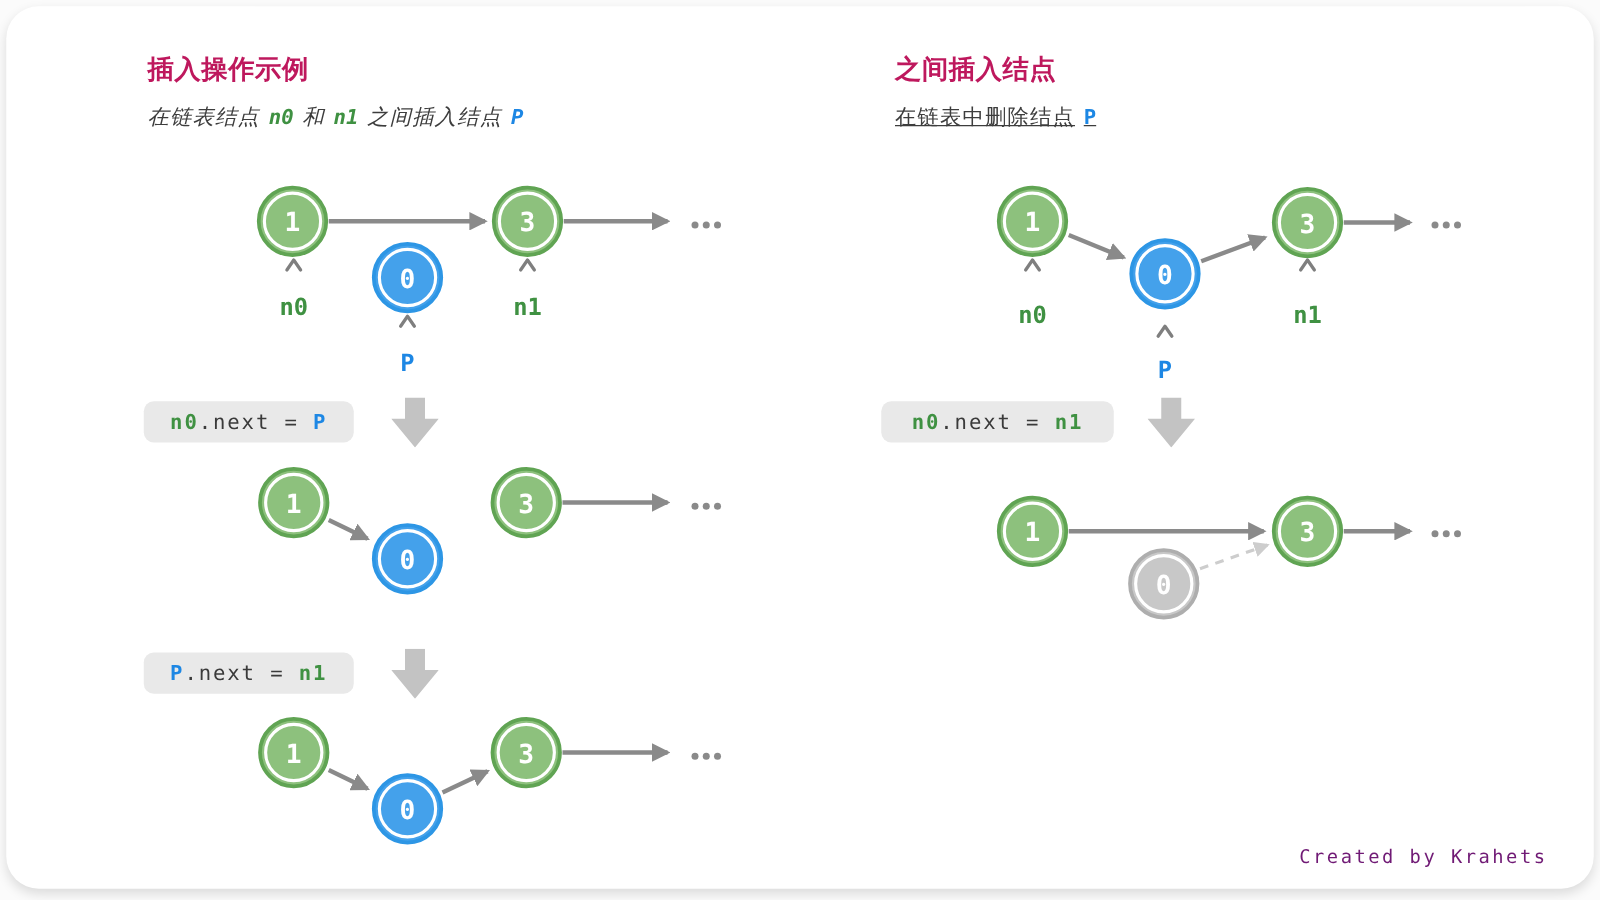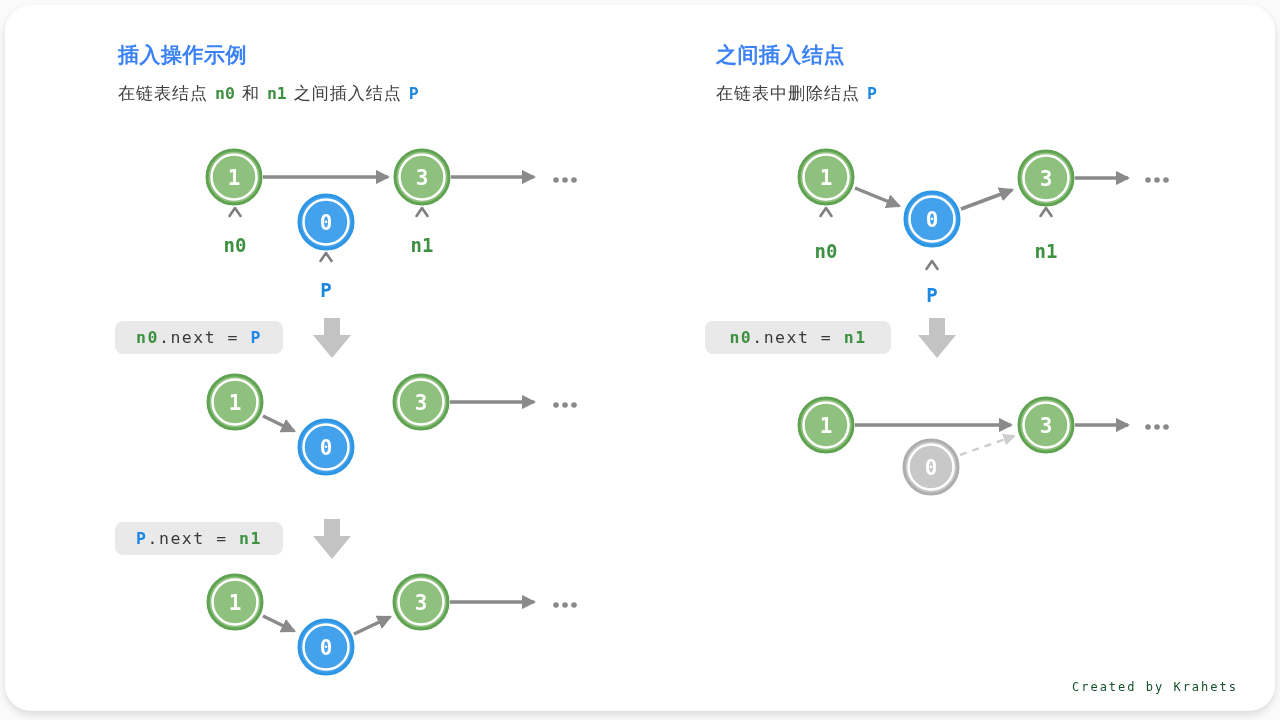--- a/index.html
+++ b/index.html
@@ -3,21 +3,21 @@
 <meta charset="utf-8">
 <style>
   * { margin:0; padding:0; box-sizing:border-box; }
   html,body { width:1280px; height:720px; overflow:hidden; background:#fbfbfb;
               font-family:"Liberation Sans", sans-serif; }
   .card { position:absolute; left:5px; top:5px; width:1270px; height:706px;
           background:#ffffff; border-radius:26px;
           box-shadow:0 4px 9px rgba(0,0,0,0.13); }
   .abs { position:absolute; }
 
-  .title { font-size:21px; font-weight:700; color:#3b82f6; letter-spacing:.5px; }
+  .title { font-size:21px; font-weight:700; color:#be185d; letter-spacing:.5px; }
   .subtitle { font-size:17px; color:#3d3d3d; white-space:nowrap; }
   .subtitle .cjk { letter-spacing:1px; }
   .tok { font-family:"DejaVu Sans Mono","Liberation Mono",monospace;
          font-weight:700; font-size:16.5px; margin:0 7px; }
   .tok-g { color:#3f9142; }
   .tok-b { color:#1d87e4; }
 
   .codebox { background:#e9e9e9; border-radius:8px; height:33px;
              display:flex; align-items:center; justify-content:center;
              font-family:"DejaVu Sans Mono","Liberation Mono",monospace;
@@ -36,41 +36,41 @@
   .c-blue   { fill:#44a1eb; stroke:#2d96e5; stroke-width:3; }
   .c-gray   { fill:#c8c8c8; stroke:#aeaeae; stroke-width:3; }
   .ring     { fill:none; stroke:#ffffff; stroke-width:2.5; }
   .edge     { stroke:#8a8a8a; stroke-width:3.5; fill:none; }
   .edge-d   { stroke:#cdcdcd; stroke-width:2.5; fill:none; stroke-dasharray:7 6; }
   .caret    { stroke:#7f7f7f; stroke-width:2.6; fill:none;
               stroke-linecap:round; stroke-linejoin:round; }
   .dot      { fill:#8a8a8a; }
 
   .credit { font-family:"DejaVu Sans Mono","Liberation Mono",monospace;
-            font-size:12px; color:#14532d; letter-spacing:2px; }
+            font-size:15px; color:#701a75; letter-spacing:2px; }
 </style>
 </head>
 <body>
 
 <div class="card"></div>
 
 <svg width="0" height="0" class="abs" style="left:0;top:0" aria-hidden="true">
   <defs>
     <marker id="ah" viewBox="0 0 10 10" refX="8.5" refY="5" markerWidth="4.2" markerHeight="4.2" orient="auto-start-reverse">
       <path d="M0,0 L10,5 L0,10 z" fill="#8a8a8a"></path>
     </marker>
     <marker id="ahd" viewBox="0 0 10 10" refX="8.5" refY="5" markerWidth="5" markerHeight="5" orient="auto-start-reverse">
       <path d="M0,0 L10,5 L0,10 z" fill="#cdcdcd"></path>
     </marker>
   </defs>
 </svg>
 
 <div class="abs title" style="left:118px; top:41px;">插入操作示例</div>
 
-<div class="abs subtitle" style="left:118px; top:82px;">
+<div class="abs subtitle" style="left:118px; top:82px;font-style:italic;">
   <span class="cjk">在链表结点</span><span class="tok tok-g">n0</span><span class="cjk">和</span><span class="tok tok-g">n1</span><span class="cjk">之间插入结点</span><span class="tok tok-b">P</span>
 </div>
 
 <svg class="abs" style="left:180px; top:140px;" width="420" height="170" viewBox="180 140 420 170">
   <line class="edge" x1="263" y1="177" x2="388" y2="177" marker-end="url(#ah)"></line>
   <line class="edge" x1="451" y1="177" x2="534" y2="177" marker-end="url(#ah)"></line>
   <g>
     <circle class="dot" cx="556" cy="180" r="2.8"></circle>
       <circle class="dot" cx="565" cy="180" r="2.8"></circle>
       <circle class="dot" cx="574" cy="180" r="2.8"></circle>
@@ -158,21 +158,21 @@
   </g>
   <g>
     <circle class="c-blue" cx="326" cy="647" r="27"></circle>
     <circle class="ring" cx="326" cy="647" r="22.5"></circle>
     <text class="nval" x="326" y="648" text-anchor="middle" dominant-baseline="central">0</text>
   </g>
 </svg>
 
 <div class="abs title" style="left:716px; top:41px;">之间插入结点</div>
 
-<div class="abs subtitle" style="left:716px; top:82px;">
+<div class="abs subtitle" style="left:716px; top:82px;text-decoration:underline;">
   <span class="cjk">在链表中删除结点</span><span class="tok tok-b">P</span>
 </div>
 
 <svg class="abs" style="left:770px; top:140px;" width="430" height="170" viewBox="770 140 430 170">
   <line class="edge" x1="855" y1="188" x2="899" y2="206" marker-end="url(#ah)"></line>
   <line class="edge" x1="961" y1="209" x2="1012" y2="190" marker-end="url(#ah)"></line>
   <line class="edge" x1="1075" y1="178" x2="1128" y2="178" marker-end="url(#ah)"></line>
   <g>
     <circle class="dot" cx="1148" cy="180" r="2.8"></circle>
       <circle class="dot" cx="1157" cy="180" r="2.8"></circle>

